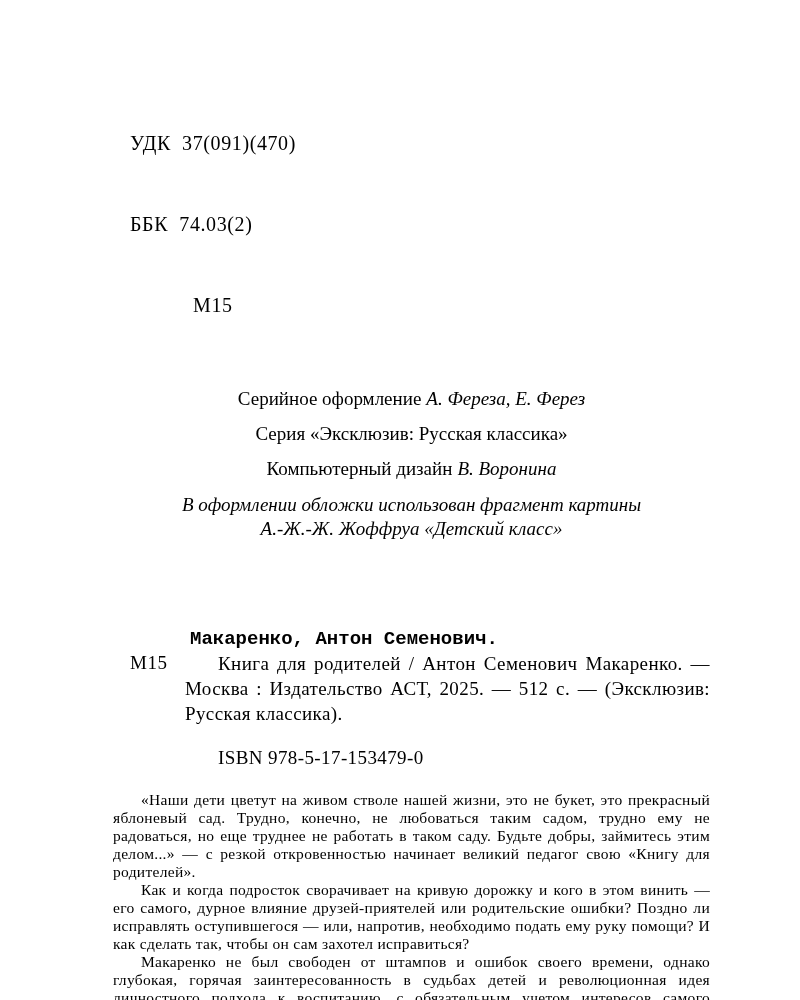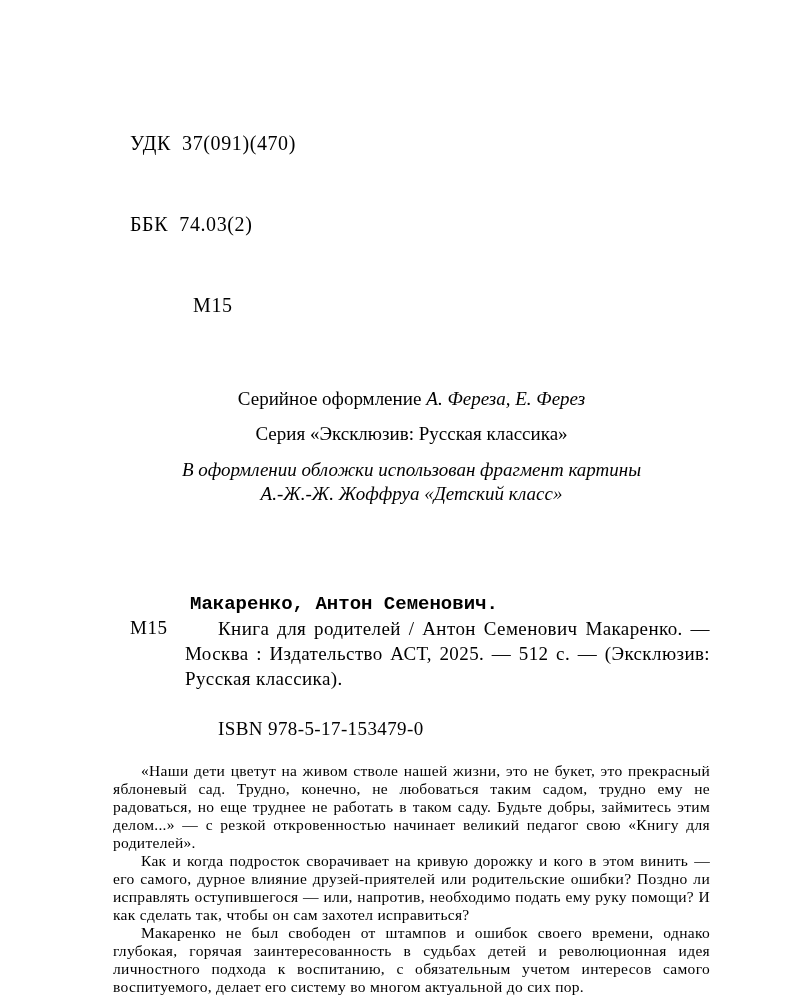--- a/index.html
+++ b/index.html
@@ -79,21 +79,21 @@
   }
   .bib-text {
     margin: 0 0 0 72px;
     text-indent: 33px;
     text-align: justify;
     line-height: 25px;
     letter-spacing: 0.4px;
   }
   .bib-isbn {
     margin-left: 105px;
-    margin-top: 27px;
+    margin-top: 21px;
     font-size: 19px;
     letter-spacing: 0.4px;
   }
 
   
   .annotation {
     margin-top: 22px;
     font-size: 15.5px;
   }
   .annotation p {
@@ -113,20 +113,23 @@
     <div>УДК  37(091)(470)</div>
     <div>ББК  74.03(2)</div>
     <div class="code-m15">М15</div>
   </div>
 
   <div class="series-block">
     <div class="series-line">
       <span class="label-gap">Серийное оформление</span><span class="names">А. Фереза, Е. Ферез</span>
     </div>
     <div class="series-line">Серия «Эксклюзив: Русская классика»</div>
+    <div class="series-line">
+      <span class="label-gap">Компьютерный дизайн</span><span class="names">В. Воронина</span>
+    </div>
     <div class="cover-note">В оформлении обложки использован фрагмент картины</div>
     <div class="cover-note">А.-Ж.-Ж. Жоффруа «Детский класс»</div>
   </div>
 
   <div class="bib">
     <div class="bib-author">Макаренко, Антон Семенович.</div>
     <div class="bib-row">
       <span class="bib-code">М15</span>
       <p class="bib-text">Книга для родителей / Антон Семенович Макаренко. — Москва : Издательство АСТ, 2025. — 512 с. — (Эксклюзив: Русская классика).</p>
     </div>

